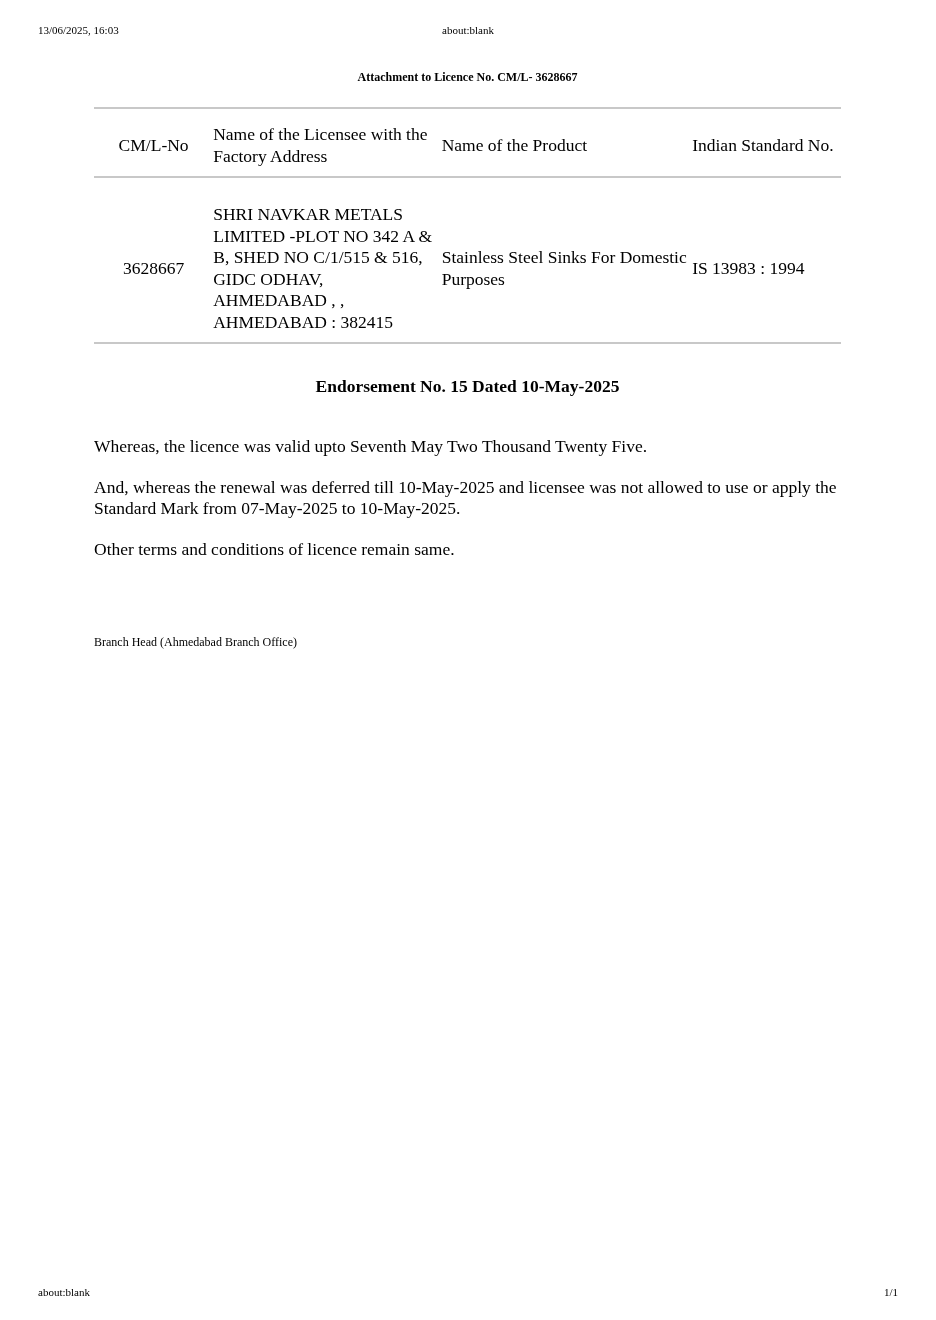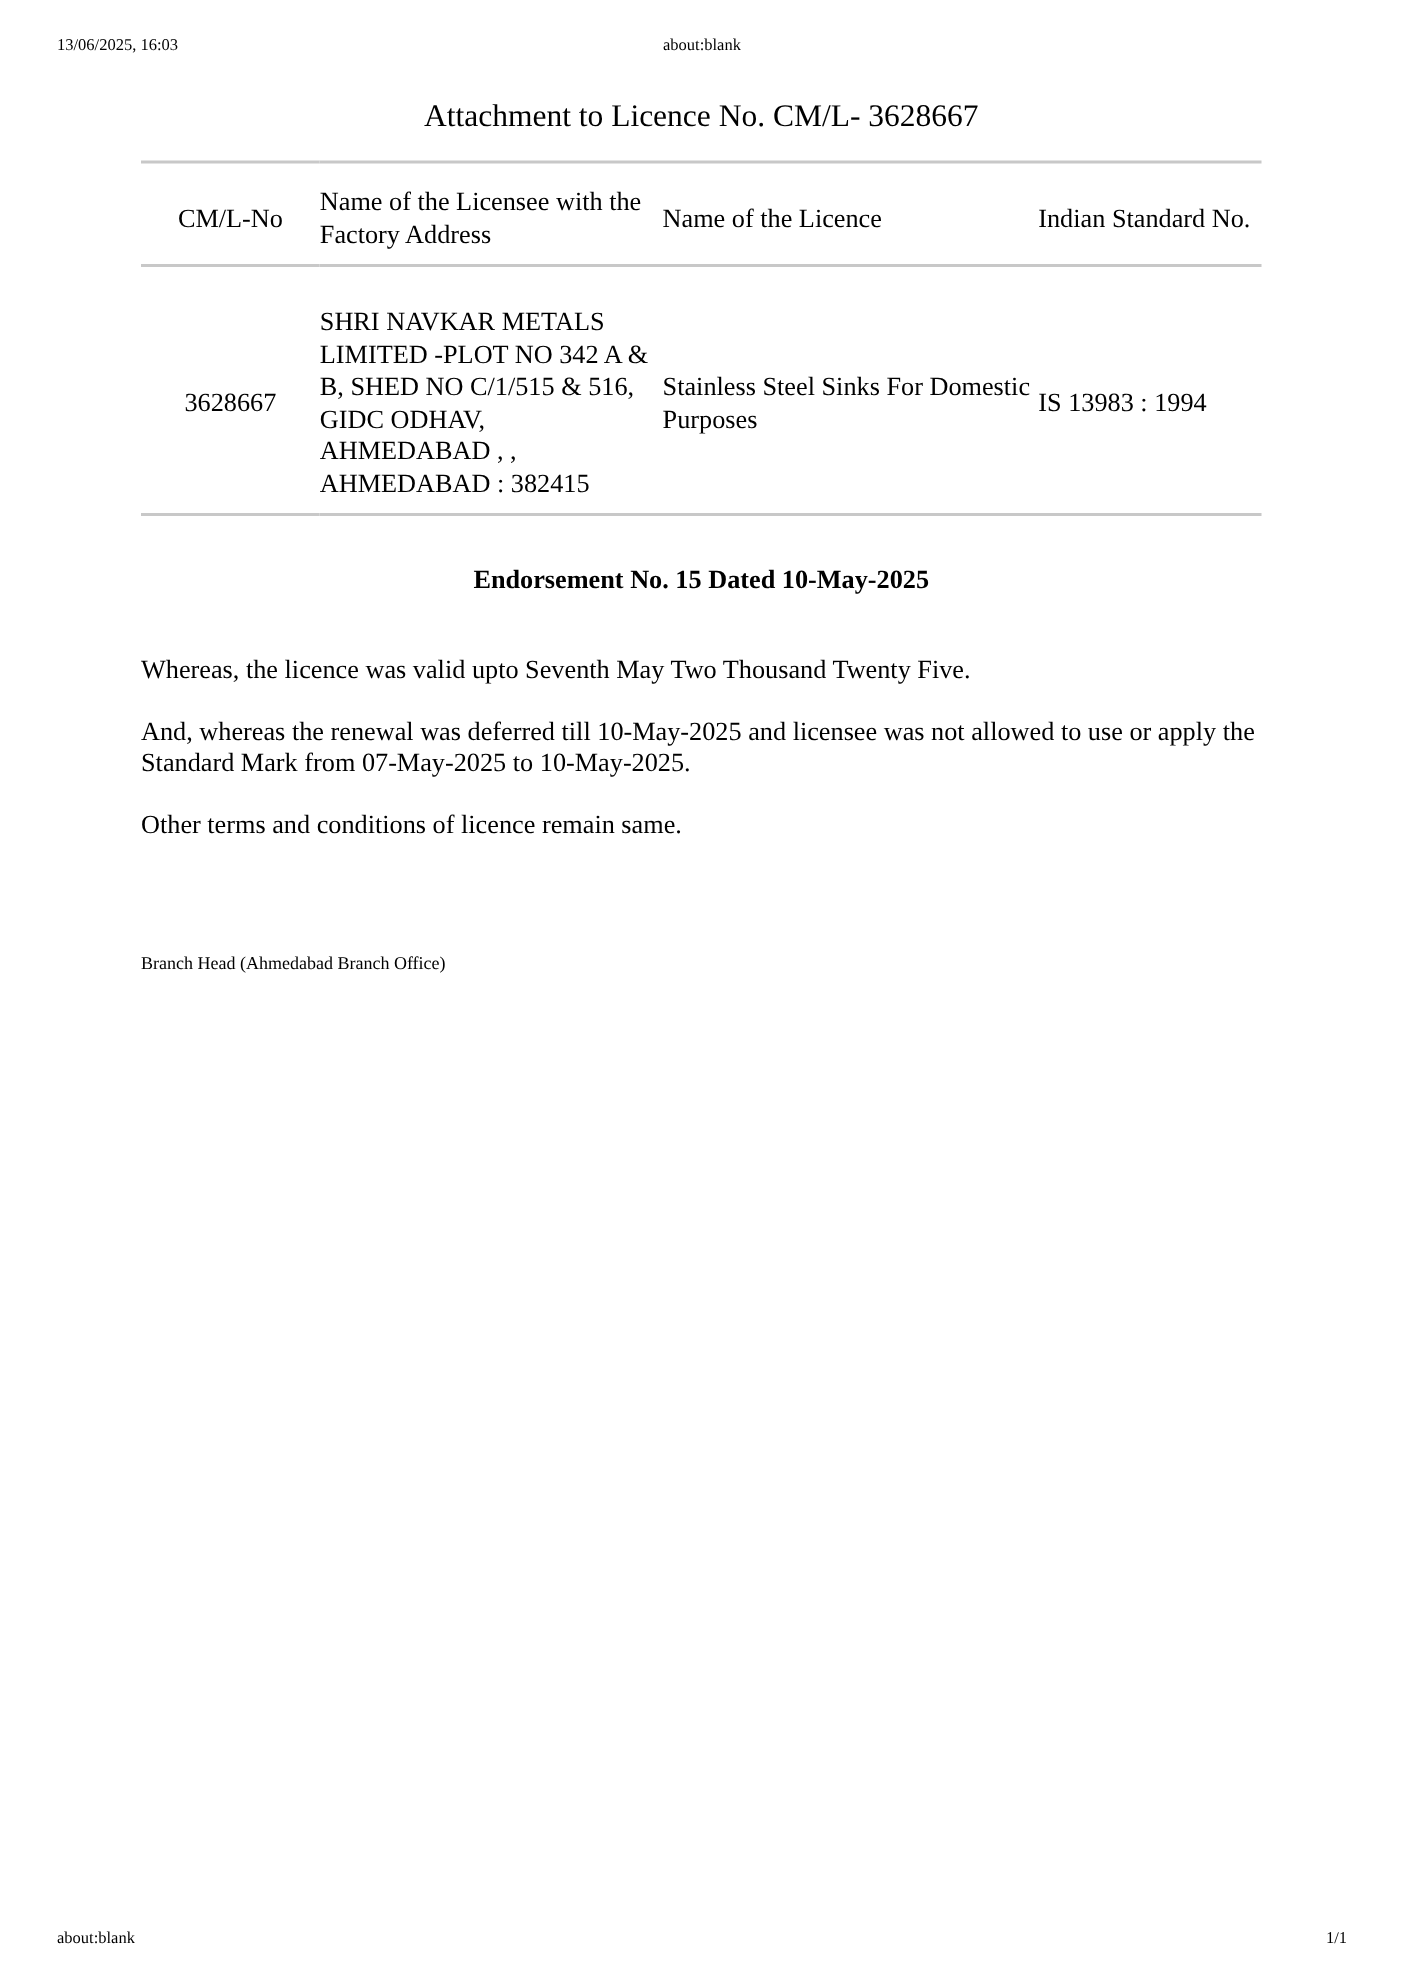--- a/index.html
+++ b/index.html
@@ -16,21 +16,21 @@
     .ph-left { position: absolute; left: 38px; }
     .ph-center { position: absolute; left: 0; width: 936px; text-align: center; }
     .ph-right { position: absolute; right: 38px; }
 
     .page { position: absolute; left: 94px; top: 52px; width: 747px; }
     h1 {
       margin: 0; text-align: center; font-size: 28px; font-weight: bold;
       line-height: 36px;
     }
     h2 {
-      margin: 14px 0 0 0; text-align: center; font-size: 21px; font-weight: normal;
+      margin: 14px 0 0 0; text-align: center; font-size: 12px; font-weight: bold;
       line-height: 22px;
     }
     table {
       width: 747px; border-collapse: collapse; margin-top: 19px;
       font-size: 17.5px; line-height: 21.5px;
     }
     th, td {
       text-align: left; vertical-align: middle; font-weight: normal;
       padding: 0; border-top: 2px solid #c8c8c8; border-bottom: 2px solid #c8c8c8;
     }
@@ -57,21 +57,21 @@
 </div>
 
 <div class="page">
   <h2>Attachment to Licence No. CM/L- 3628667</h2>
 
   <table>
     <thead>
       <tr>
         <th class="c1">CM/L-No</th>
         <th class="c2">Name of the Licensee with the Factory Address</th>
-        <th class="c3">Name of the Licence</th>
+        <th class="c3">Name of the Product</th>
         <th class="c4">Indian Standard No.</th>
       </tr>
     </thead>
     <tbody>
       <tr>
         <td class="c1">3628667</td>
         <td class="c2">SHRI NAVKAR METALS LIMITED -PLOT NO 342 A &amp; B, SHED NO C/1/515 &amp; 516, GIDC ODHAV, AHMEDABAD , , AHMEDABAD : 382415</td>
         <td class="c3">Stainless Steel Sinks For Domestic Purposes</td>
         <td class="c4">IS 13983 : 1994</td>
       </tr>

